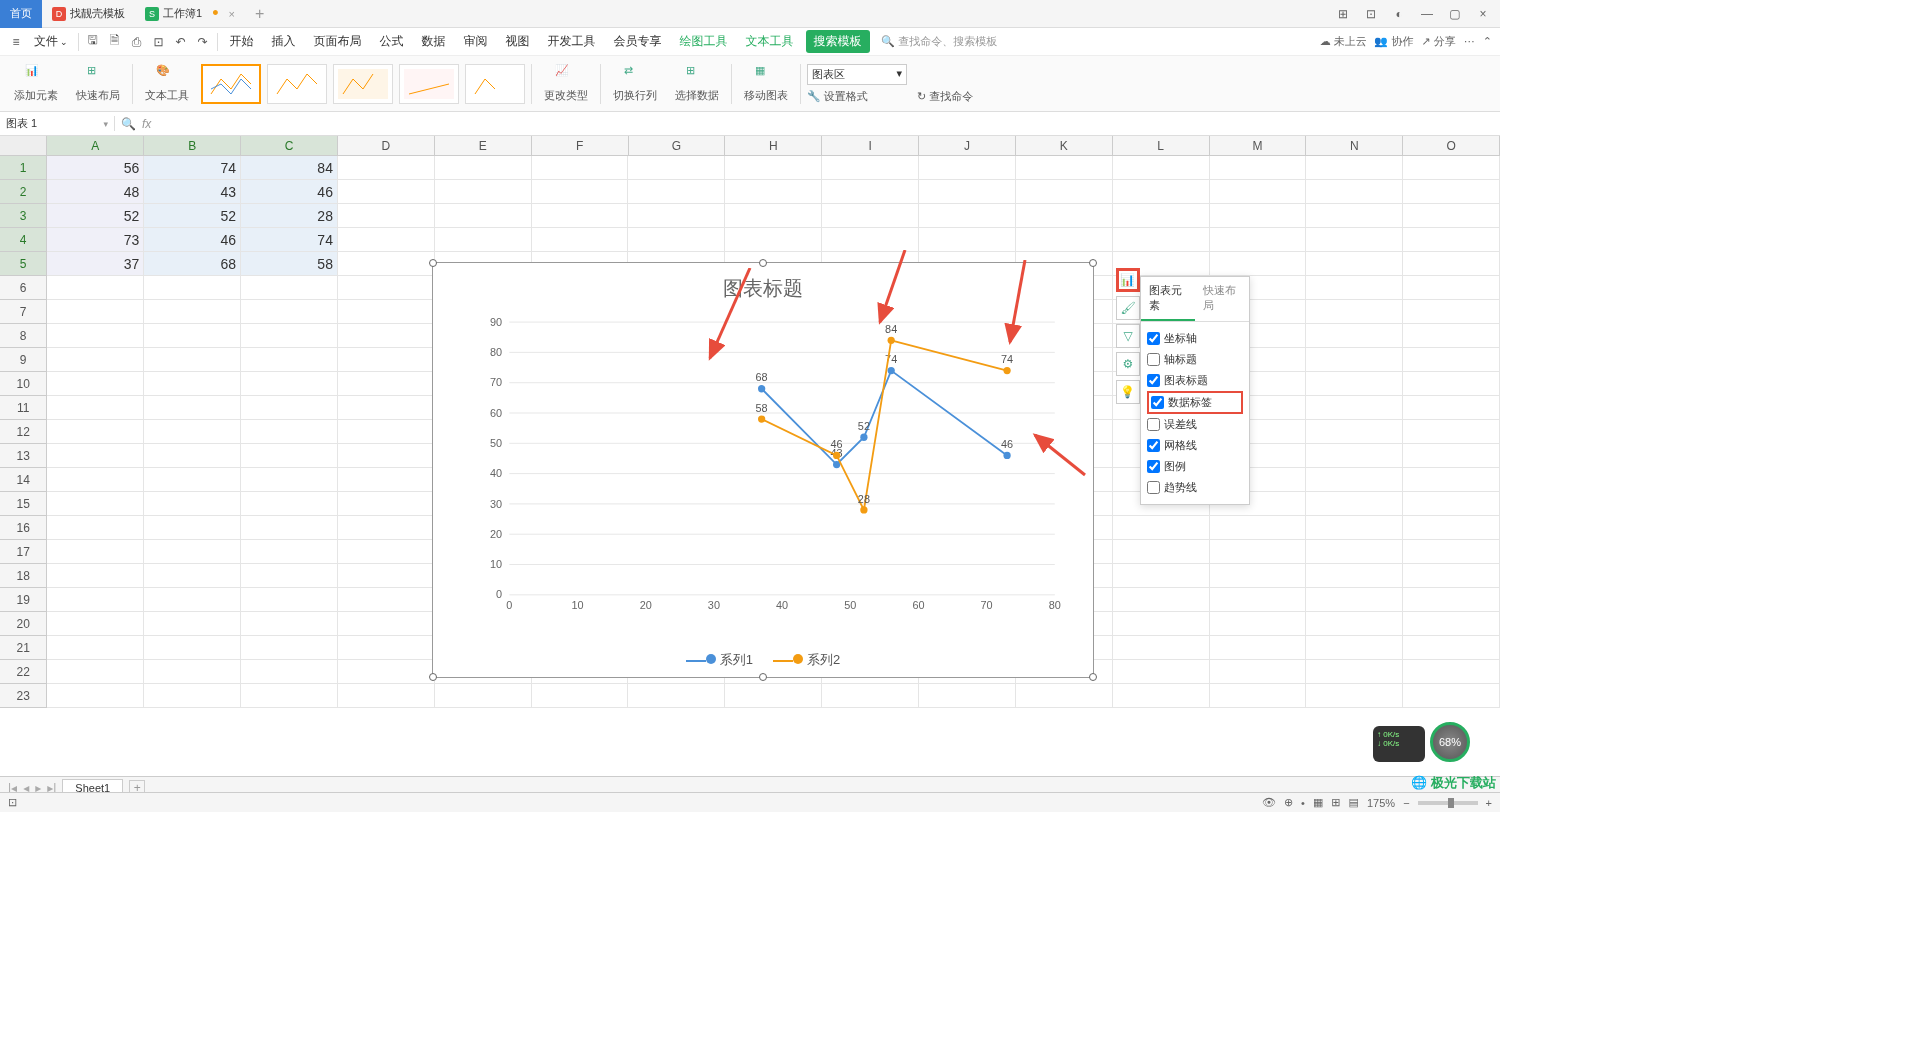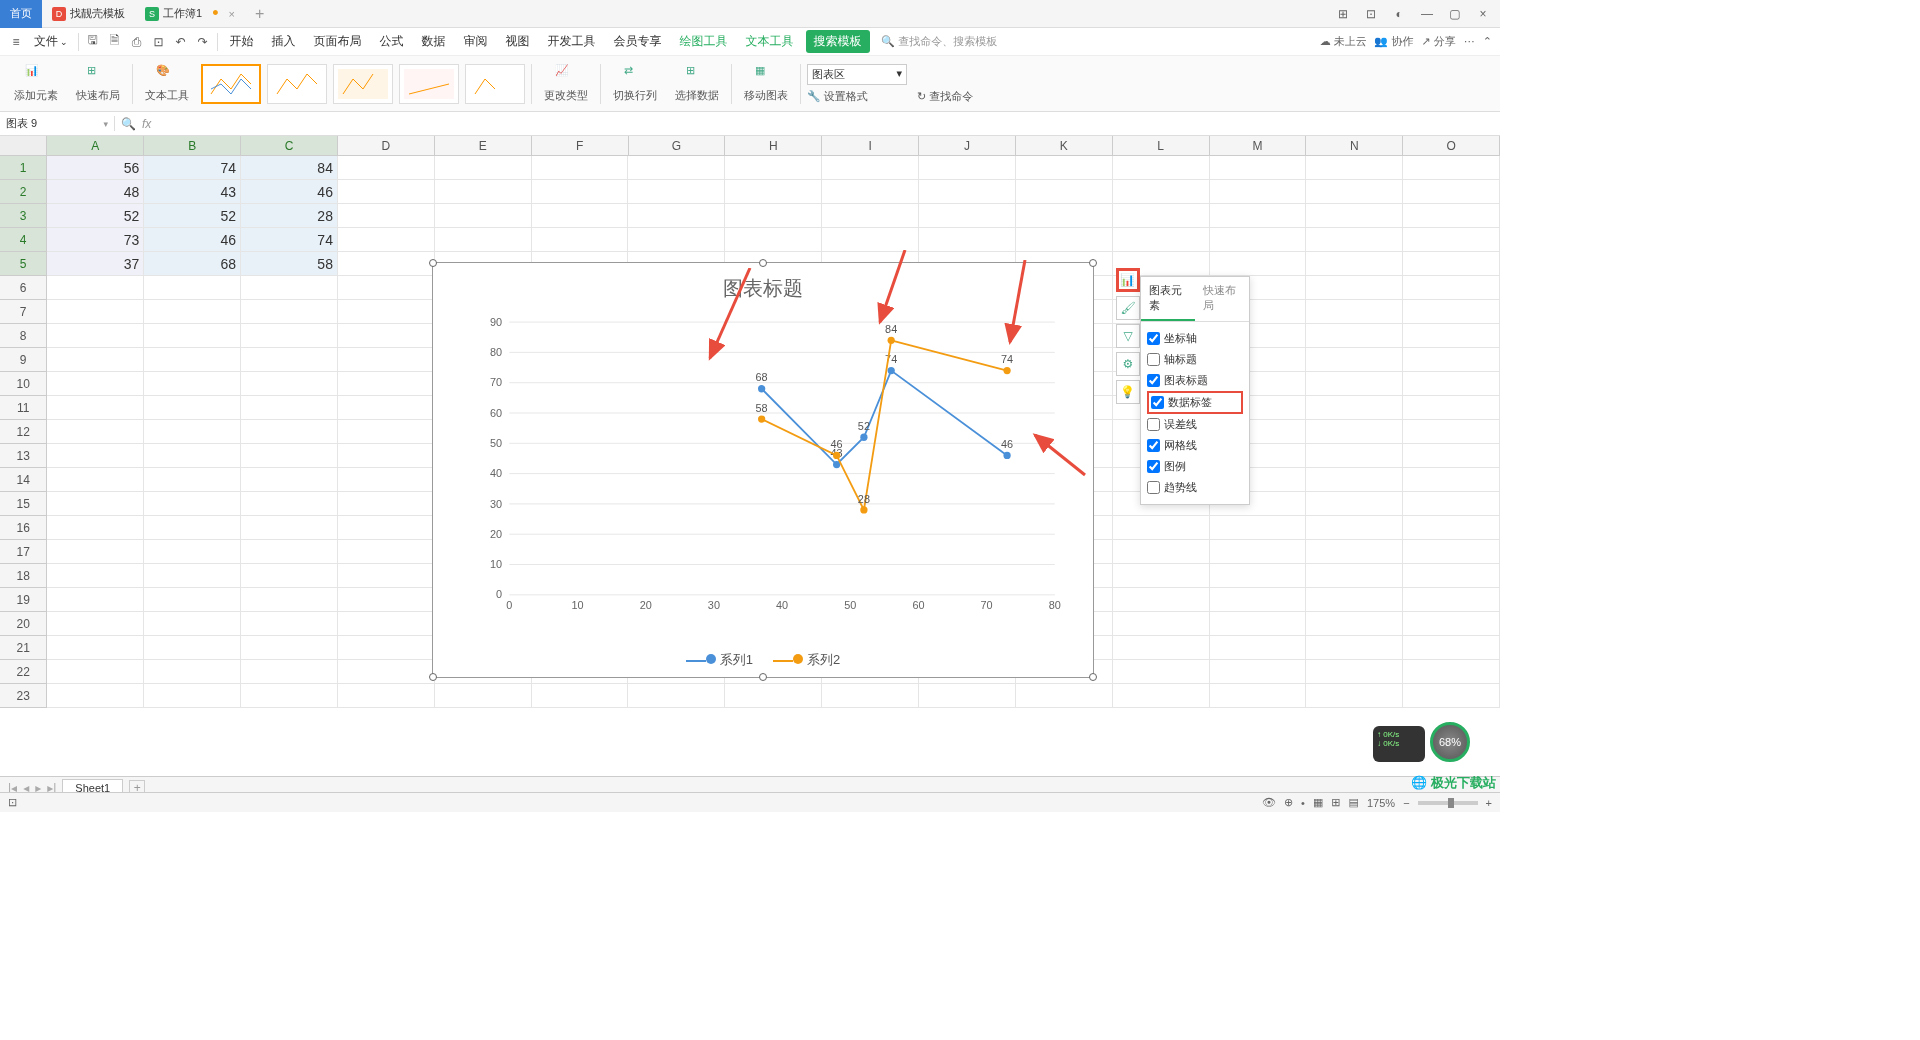--- a/index.html
+++ b/index.html
@@ -233,21 +233,21 @@
       <div>🔧 <span>设置格式</span></div>
     </div>
   </div>
   <div class="smallbtns" style="margin-left:4px;justify-content:flex-end;height:40px">
     <div>↻ <span>查找命令</span></div>
   </div>
 </div>
 
 <div class="formulabar">
   <div class="namebox">
-      <span>图表 9</span>
+      <span>图表 1</span>
       <span style="font-size:9px;color:#999">▾</span>
     </div>
   <div class="fxarea">
       <span>🔍</span>
       <span style="font-style:italic">fx</span>
     </div>
 </div>
 
 <div class="grid">
   <div class="colheaders" id="colheaders">

